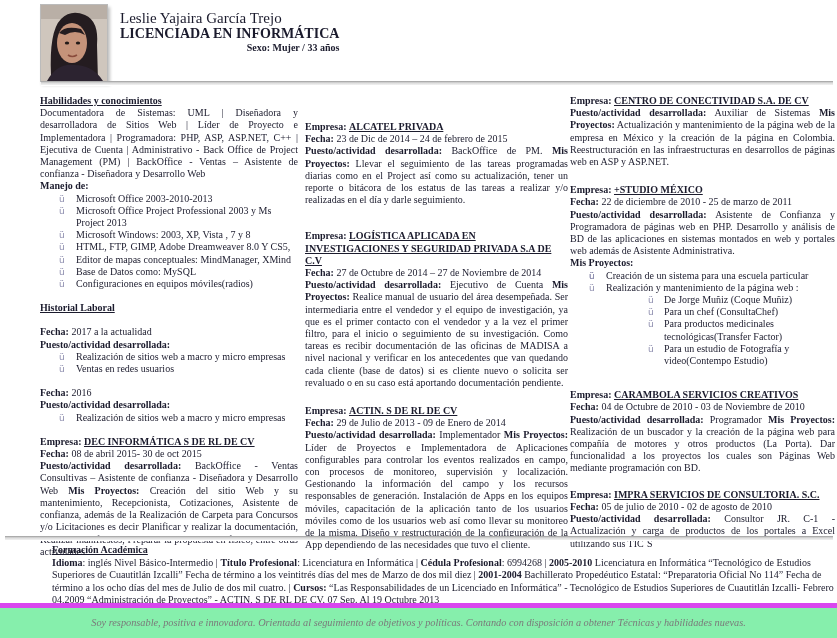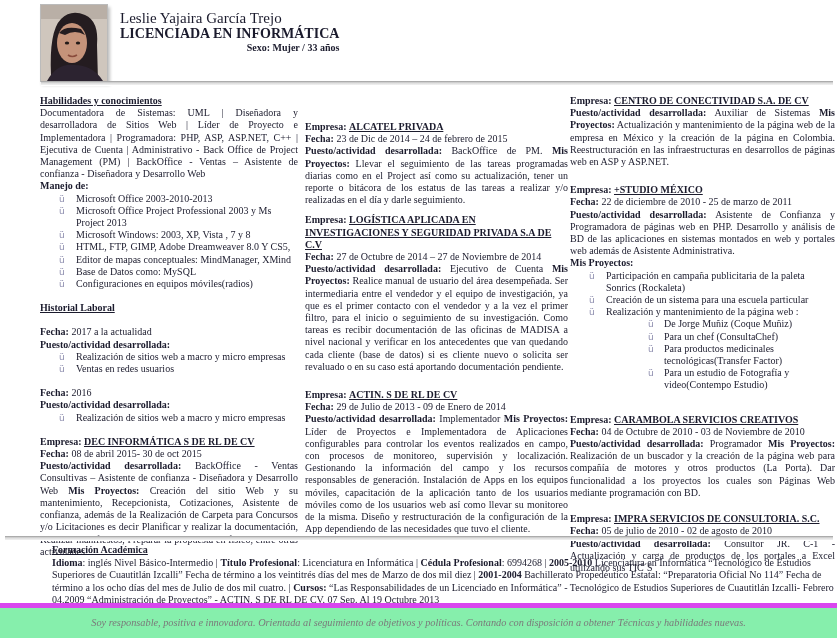--- a/index.html
+++ b/index.html
@@ -27,21 +27,21 @@
   .col-mid{left:305px;width:263px;}
   .col-right{left:570px;width:265px;}
   
   ul{list-style:none;margin:0;padding:0;}
   li{position:relative;padding-left:36px;}
   li .blt{position:absolute;left:19px;top:0;color:#8d8dae;font-family:"DejaVu Sans",sans-serif;font-size:9px;}
   ul.sub li{padding-left:58px;}
   ul.sub li .blt{left:42px;}
   .entry{margin-top:12px;}
   .col-mid .entry.first{margin-top:26px;}
-  .col-mid .entry.gap24{margin-top:8px;}
+  .col-mid .entry.gap24{margin-top:24px;}
   .col-mid .entry.gap16{margin-top:16px;}
   .col-right .entry.first{margin-top:0;}
   .col-right .entry.gap10{margin-top:16px;}
   .col-right .entry.gap22{margin-top:22px;}
   .col-right .entry.gap14{margin-top:14px;}
   
   .footer{position:absolute;left:52px;top:544px;width:792px;}
   .fpara{margin-top:1px;text-align:left;}
   .tagband{position:absolute;left:0;top:603px;width:837px;height:35px;background:#86efac;border-top:5px solid #d946ef;}
   .tagline{margin-top:9px;text-align:center;font-style:italic;color:#7a7a7a;font-size:10.3px;}
@@ -132,21 +132,21 @@
       <div><b>Empresa:</b> <b class="u">CENTRO DE CONECTIVIDAD S.A. DE CV</b></div>
       <p class="just"><b>Puesto/actividad desarrollada:</b><span>  Auxiliar de Sistemas </span><b>Mis Proyectos:</b><span> Actualización y mantenimiento de la página web de la empresa en México y la creación de la página en Colombia. Reestructuración en las infraestructuras en desarrollos de páginas web en ASP y ASP.NET.</span></p>
     </div>
 
     <div class="entry gap10">
       <div><b>Empresa:</b> <b class="u">+STUDIO MÉXICO</b></div>
       <div><b>Fecha:</b><span> 22 de diciembre de 2010 - 25 de marzo de 2011</span></div>
       <p class="just"><b>Puesto/actividad desarrollada:</b><span> Asistente de Confianza y Programadora de páginas web en PHP.  Desarrollo y análisis de BD de las aplicaciones en sistemas montados en web y portales web además de Asistente Administrativa.</span></p>
       <div><b>Mis Proyectos:</b></div>
       <ul>
-        <li><span class="blt">ü</span><span>Participación en campaña publicitaria de la paleta Sonrics (Rockaleta)</span></li>
+        <li><span class="blt">ü</span></li>
         <li><span class="blt">ü</span><span>Creación de un sistema para una escuela particular</span></li>
         <li><span class="blt">ü</span><span>Realización y mantenimiento de  la página web :</span>
           <ul class="sub">
             <li><span class="blt">ü</span><span>De Jorge Muñiz (Coque Muñiz)</span></li>
             <li><span class="blt">ü</span><span>Para un chef (ConsultaChef)</span></li>
             <li><span class="blt">ü</span><span>Para productos medicinales tecnológicas(Transfer Factor)</span></li>
             <li><span class="blt">ü</span><span>Para un estudio de Fotografía y video(Contempo Estudio)</span></li>
           </ul>
         </li>
       </ul>

